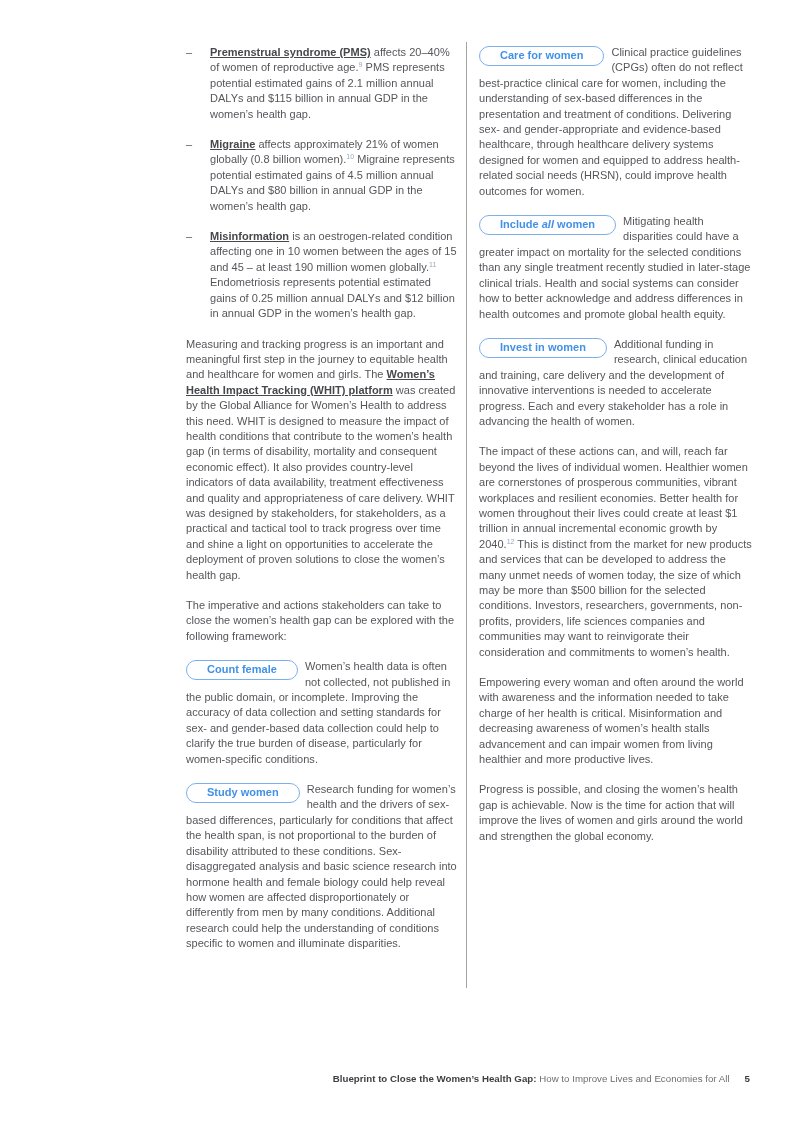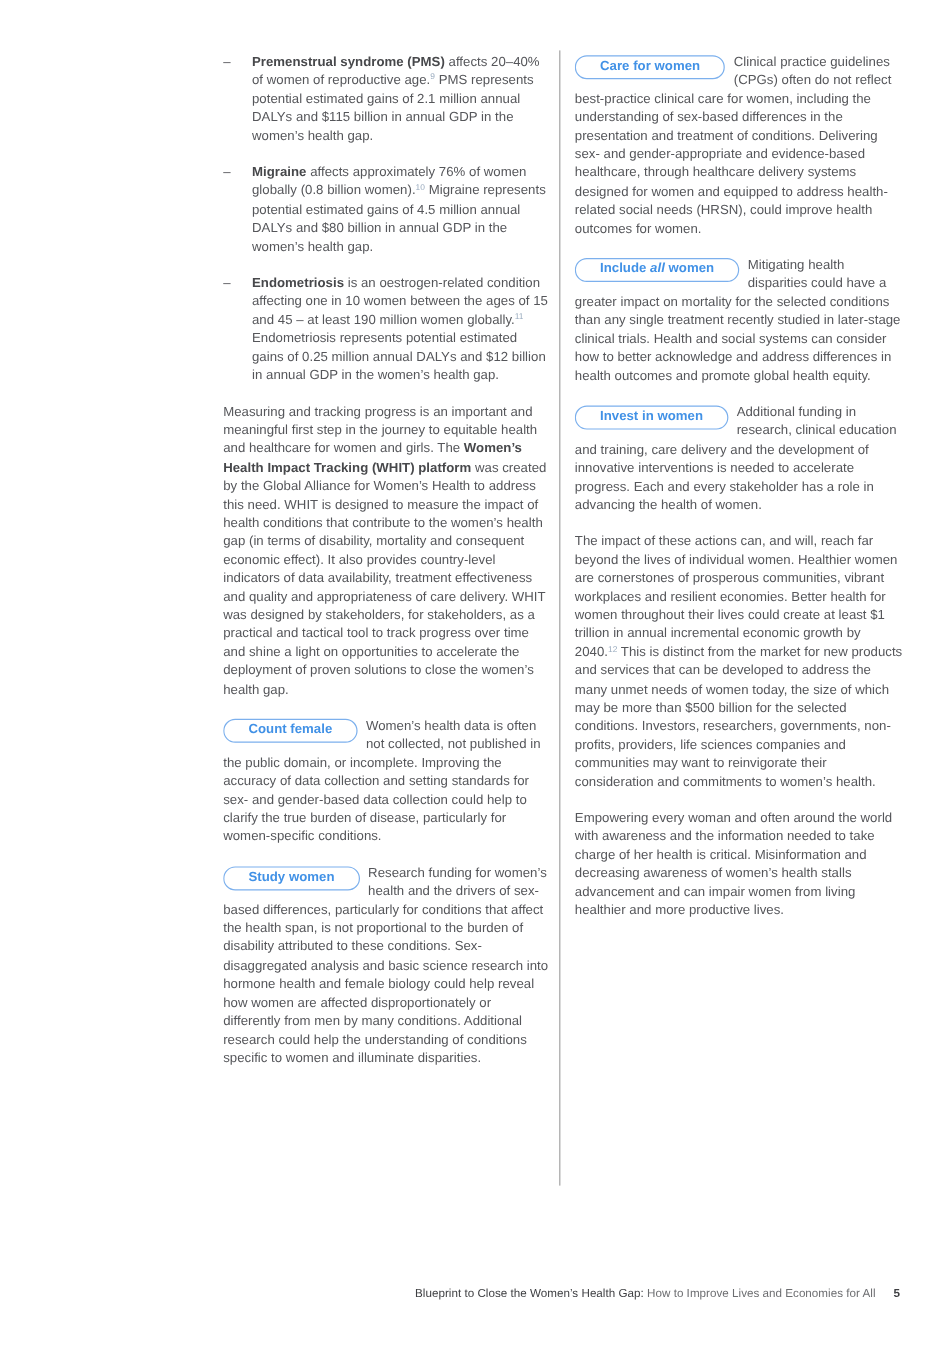--- a/index.html
+++ b/index.html
@@ -10,61 +10,62 @@
   .col { position: absolute; top: 45px; width: 273px; font-size: 11px; line-height: 15.4px;
          color: #55565a; letter-spacing: 0.02px; }
   .col-left  { left: 186px; }
   .col-right { left: 479px; }
 
   .divider { position: absolute; left: 466px; top: 42px; width: 1px; height: 946px; background: #a3a3a3; }
 
   .bullet { display: flex; margin-bottom: 15px; }
   .dash { width: 24px; flex: none; }
   .btext { flex: 1; }
-  b.term, b.inline-bold { font-weight: bold; color: #47484b; }
+  b.term, b.inline-bold { font-weight: bold; color: #47484b; text-decoration: underline; }
 
   .para { margin-bottom: 15px; }
   .fw { margin-bottom: 15px; overflow: hidden; }
 
   .pill { float: left; margin: 1px 7px 3px 0; padding: 2px 20px 3px;
           border: 1.5px solid #7cb0ed; border-radius: 999px;
           color: #4191e6; font-weight: bold; font-size: 11px; line-height: 13px; white-space: nowrap; }
   .pill i { font-style: italic; }
 
   sup.fn { font-size: 7px; color: #97a9bd; vertical-align: 4px; line-height: 0; }
 
   .footer { position: absolute; top: 1073px; right: 43px; font-size: 9.7px;
             color: #6d6e71; white-space: nowrap; letter-spacing: 0.02px; }
-  .footer b { font-weight: normal; color: #3e3f42; }
+  .footer b { font-weight: bold; color: #3e3f42; }
   .footer .pagenum { font-weight: bold; color: #3e3f42; margin-left: 15px; }
 </style>
 </head>
 <body>
 
 <div class="page">
 
   <div class="col col-left">
 
     <div class="bullet">
       <span class="dash">–</span>
       <p class="btext"><b class="term">Premenstrual syndrome (PMS)</b><span> affects 20–40% of women of reproductive age.</span><sup class="fn">9</sup><span> PMS represents potential estimated gains of 2.1 million annual DALYs and $115 billion in annual GDP in the women’s health gap.</span></p>
     </div>
 
     <div class="bullet">
       <span class="dash">–</span>
-      <p class="btext"><b class="term">Migraine</b><span> affects approximately 76% of women globally (0.8 billion women).</span><sup class="fn">10</sup><span> Migraine represents potential estimated gains of 4.5 million annual DALYs and $80 billion in annual GDP in the women’s health gap.</span></p>
+      <p class="btext"><b class="term">Migraine</b><span> affects approximately 21% of women globally (0.8 billion women).</span><sup class="fn">10</sup><span> Migraine represents potential estimated gains of 4.5 million annual DALYs and $80 billion in annual GDP in the women’s health gap.</span></p>
     </div>
 
     <div class="bullet">
       <span class="dash">–</span>
-      <p class="btext"><b class="term">Endometriosis</b><span> is an oestrogen-related condition affecting one in 10 women between the ages of 15 and 45 – at least 190 million women globally.</span><sup class="fn">11</sup><span> Endometriosis represents potential estimated gains of 0.25 million annual DALYs and $12 billion in annual GDP in the women’s health gap.</span></p>
+      <p class="btext"><b class="term">Misinformation</b><span> is an oestrogen-related condition affecting one in 10 women between the ages of 15 and 45 – at least 190 million women globally.</span><sup class="fn">11</sup><span> Endometriosis represents potential estimated gains of 0.25 million annual DALYs and $12 billion in annual GDP in the women’s health gap.</span></p>
     </div>
 
     <p class="para"><span>Measuring and tracking progress is an important and meaningful first step in the journey to equitable health and healthcare for women and girls. The </span><b class="inline-bold">Women’s Health Impact Tracking (WHIT) platform</b><span> was created by the Global Alliance for Women’s Health to address this need. WHIT is designed to measure the impact of health conditions that contribute to the women’s health gap (in terms of disability, mortality and consequent economic effect). It also provides country-level indicators of data availability, treatment effectiveness and quality and appropriateness of care delivery. WHIT was designed by stakeholders, for stakeholders, as a practical and tactical tool to track progress over time and shine a light on opportunities to accelerate the deployment of proven solutions to close the women’s health gap.</span></p>
 
+    <p class="para">The imperative and actions stakeholders can take to close the women’s health gap can be explored with the following framework:</p>
 
     <div class="fw">
       <span class="pill">Count female</span><span>Women’s health data is often not collected, not published in the public domain, or incomplete. Improving the accuracy of data collection and setting standards for sex- and gender-based data collection could help to clarify the true burden of disease, particularly for women-specific conditions.</span>
     </div>
 
     <div class="fw">
       <span class="pill">Study women</span><span>Research funding for women’s health and the drivers of sex-based differences, particularly for conditions that affect the health span, is not proportional to the burden of disability attributed to these conditions. Sex-disaggregated analysis and basic science research into hormone health and female biology could help reveal how women are affected disproportionately or differently from men by many conditions. Additional research could help the understanding of conditions specific to women and illuminate disparities.</span>
     </div>
 
   </div>
@@ -82,20 +83,21 @@
     </div>
 
     <div class="fw">
       <span class="pill">Invest in women</span><span>Additional funding in research, clinical education and training, care delivery and the development of innovative interventions is needed to accelerate progress. Each and every stakeholder has a role in advancing the health of women.</span>
     </div>
 
     <p class="para"><span>The impact of these actions can, and will, reach far beyond the lives of individual women. Healthier women are cornerstones of prosperous communities, vibrant workplaces and resilient economies. Better health for women throughout their lives could create at least $1 trillion in annual incremental economic growth by 2040.</span><sup class="fn">12</sup><span> This is distinct from the market for new products and services that can be developed to address the many unmet needs of women today, the size of which may be more than $500 billion for the selected conditions. Investors, researchers, governments, non-profits, providers, life sciences companies and communities may want to reinvigorate their consideration and commitments to women’s health.</span></p>
 
     <p class="para">Empowering every woman and often around the world with awareness and the information needed to take charge of her health is critical. Misinformation and decreasing awareness of women’s health stalls advancement and can impair women from living healthier and more productive lives.</p>
 
+    <p class="para">Progress is possible, and closing the women’s health gap is achievable. Now is the time for action that will improve the lives of women and girls around the world and strengthen the global economy.</p>
 
   </div>
 
   <div class="footer">
     <b>Blueprint to Close the Women’s Health Gap:</b>
     <span>How to Improve Lives and Economies for All</span><span class="pagenum">5</span>
   </div>
 
 </div>
 

